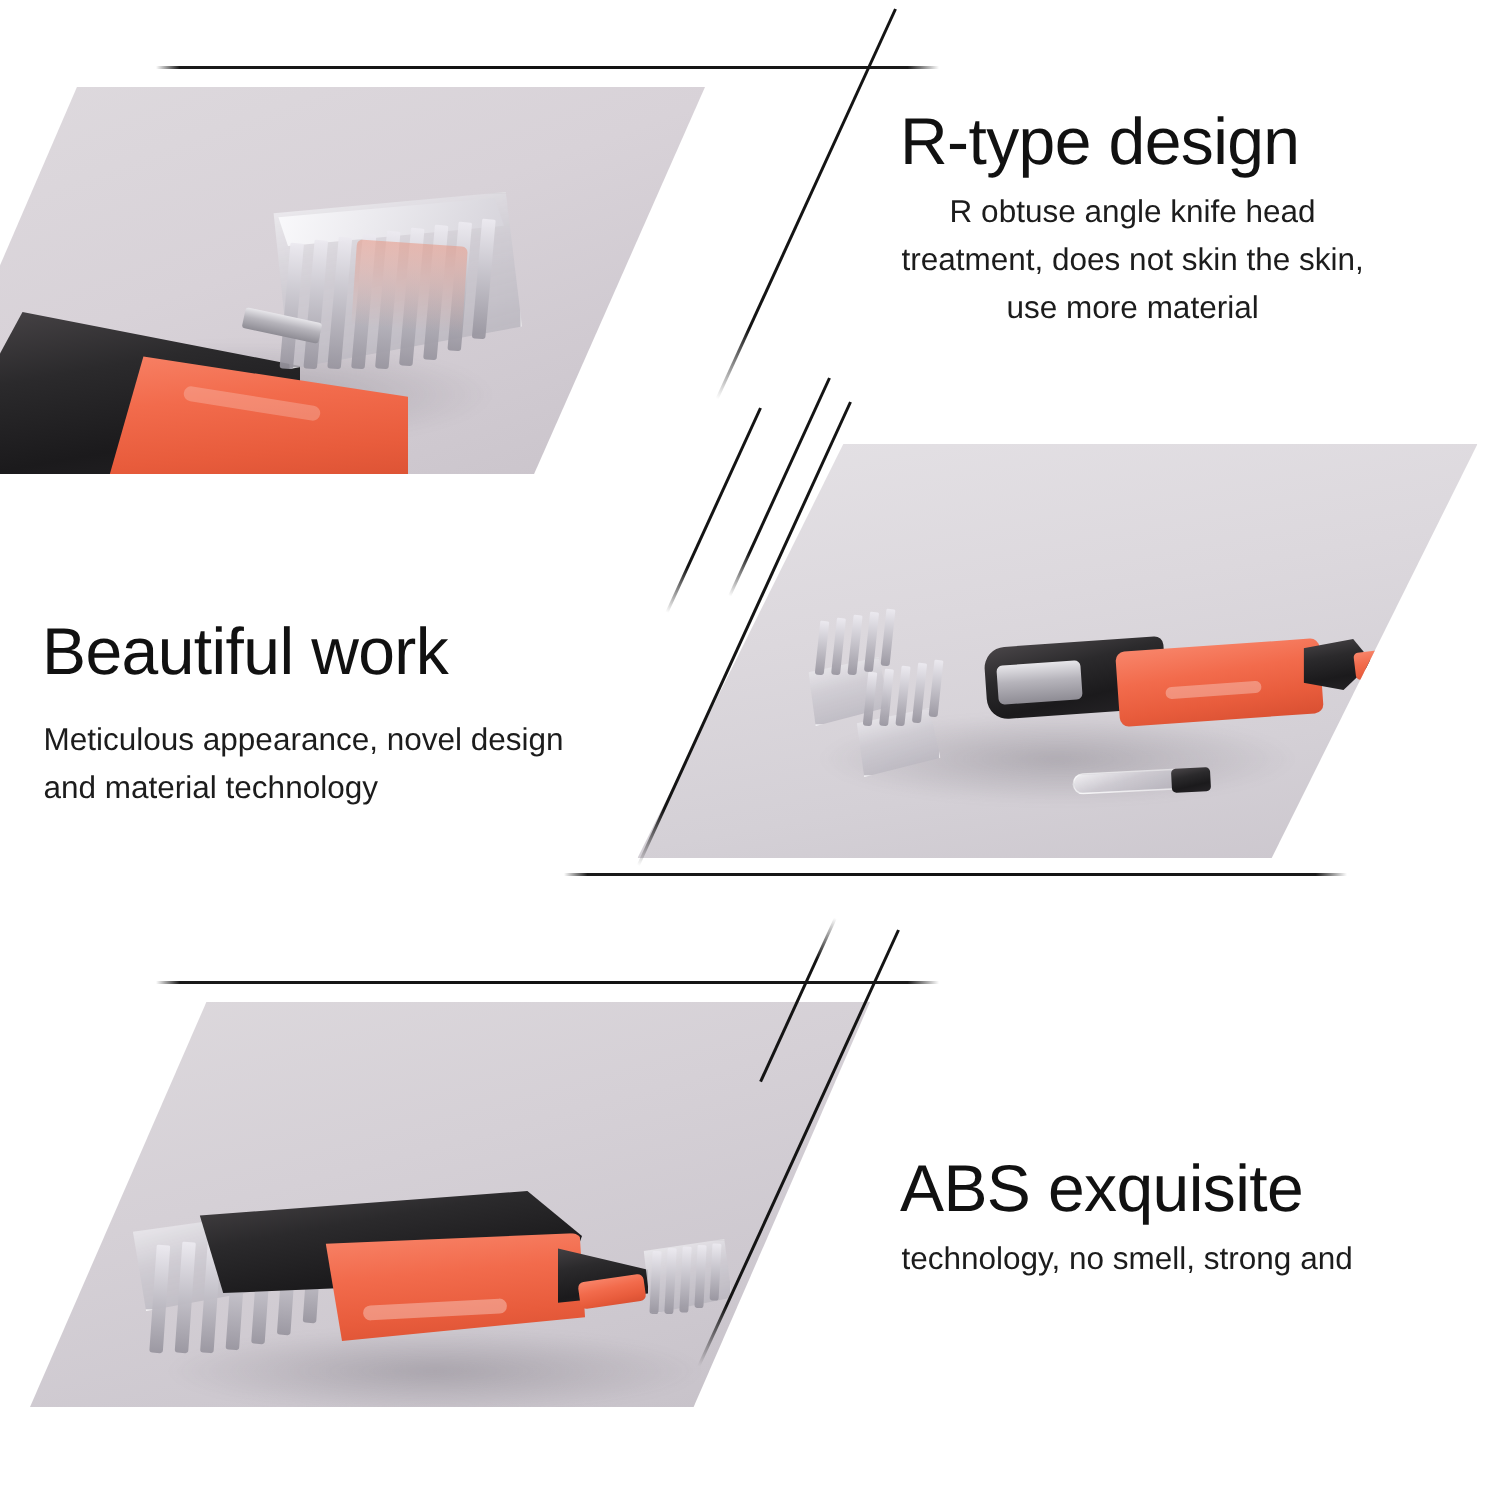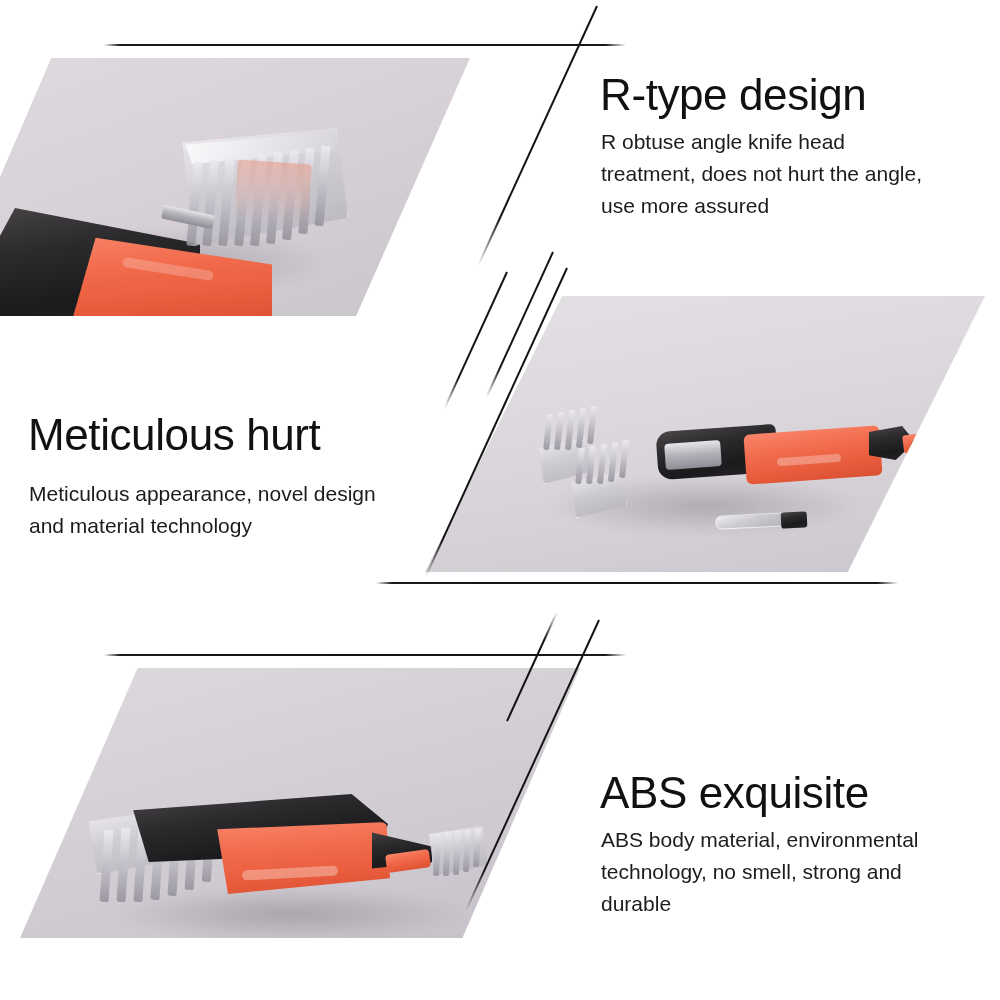--- a/index.html
+++ b/index.html
@@ -154,24 +154,24 @@
                 transform: rotate(24.6deg); transform-origin: top center;
                 background: linear-gradient(180deg,#141414 0%, #141414 82%, rgba(0,0,0,0) 100%);"></div>
 
     <div class="diag" style="left:552px; top:252px; width:2px; height:160px;
                 transform: rotate(24.6deg); transform-origin: top center;
                 background: linear-gradient(180deg,#141414 0%, #141414 80%, rgba(0,0,0,0) 100%);"></div>
 
     <div class="txt" style="left:600px; top:72px;">
       <div class="headline">R-type design</div>
     </div>
-    <div class="txt body" style="left:601px; top:126px;">
+    <div class="txt body" style="left:601px; top:126px;text-align:center;">
       <span>R obtuse angle knife head</span>
-      <span>treatment, does not hurt the angle,</span>
-      <span>use more assured</span>
+      <span>treatment, does not skin the skin,</span>
+      <span>use more material</span>
     </div>
   </div>
 
   <div>
 
     <div class="photo bg-sweep-2" style="left:425px; top:296px; width:560px; height:276px;
                 clip-path: polygon(24.5% 0%, 100% 0%, 75.5% 100%, 0% 100%);">
       <div class="inner">
         <div class="shadow-soft" style="left:120px; top:180px; width:320px; height:60px;"></div>
 
@@ -222,21 +222,21 @@
     <div class="hrule" style="left:376px; top:582px; width:522px;"></div>
 
     <div class="diag" style="left:566px; top:268px; width:2px; height:340px;
                 transform: rotate(24.6deg); transform-origin: top center;
                 background: linear-gradient(180deg,#141414 0%, #141414 88%, rgba(0,0,0,0) 100%);"></div>
     <div class="diag" style="left:506px; top:272px; width:2px; height:150px;
                 transform: rotate(24.6deg); transform-origin: top center;
                 background: linear-gradient(180deg,#141414 0%, #141414 78%, rgba(0,0,0,0) 100%);"></div>
 
     <div class="txt" style="left:28px; top:412px;">
-      <div class="headline">Meticulous hurt</div>
+      <div class="headline">Beautiful work</div>
     </div>
     <div class="txt body" style="left:29px; top:478px;">
       <span>Meticulous appearance, novel design</span>
       <span>and material technology</span>
     </div>
   </div>
 
   <div>
 
     <div class="hrule" style="left:104px; top:654px; width:522px;"></div>
@@ -289,19 +289,17 @@
                 transform: rotate(24.6deg); transform-origin: top center;
                 background: linear-gradient(180deg,#141414 0%, #141414 86%, rgba(0,0,0,0) 100%);"></div>
     <div class="diag" style="left:556px; top:612px; width:2px; height:120px;
                 transform: rotate(24.6deg); transform-origin: top center;
                 background: linear-gradient(180deg,rgba(0,0,0,0) 0%, #141414 25%, #141414 100%);"></div>
 
     <div class="txt" style="left:600px; top:770px;">
       <div class="headline">ABS exquisite</div>
     </div>
     <div class="txt body" style="left:601px; top:824px;">
-      <span>ABS body material, environmental</span>
       <span>technology, no smell, strong and</span>
-      <span>durable</span>
     </div>
   </div>
 
 </div>
 
 </body></html>

